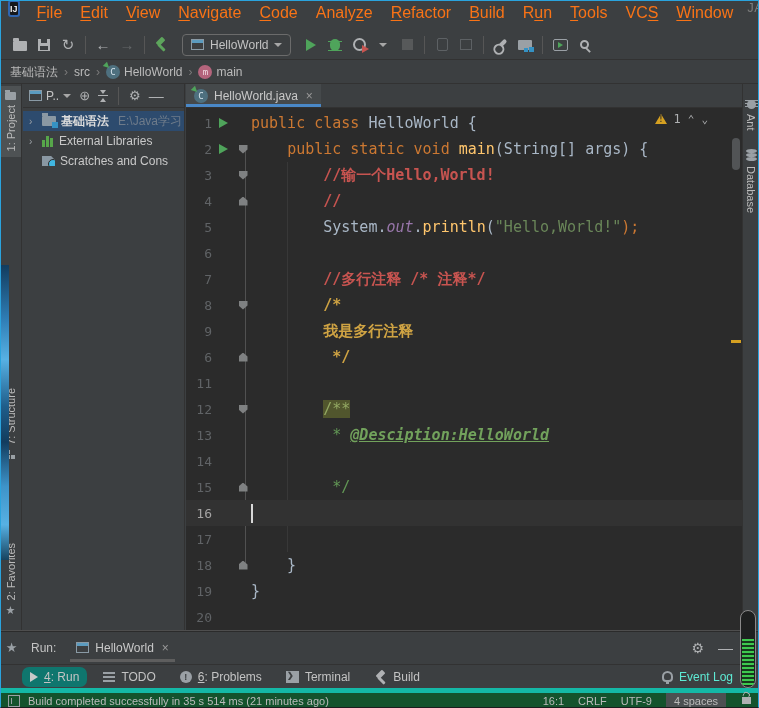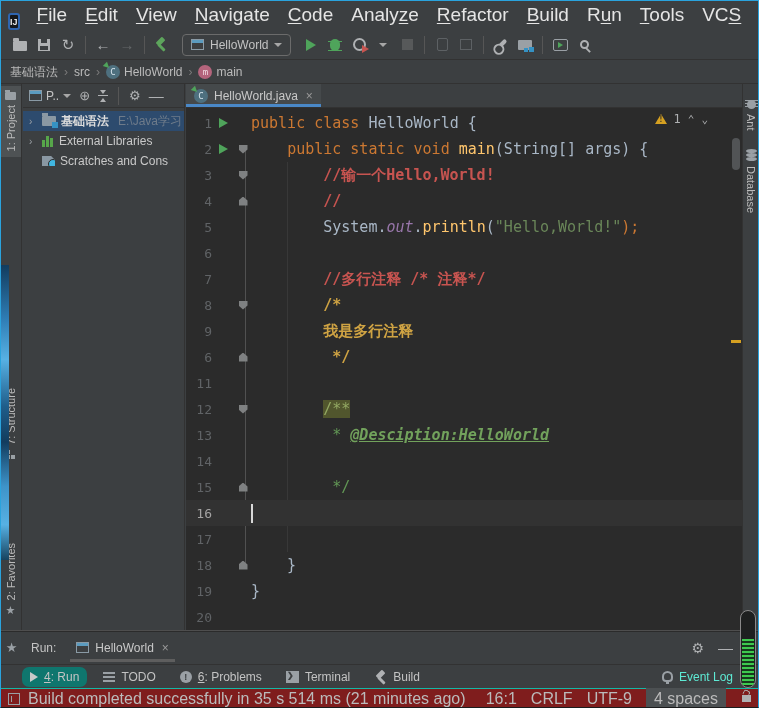--- a/index.html
+++ b/index.html
@@ -2,25 +2,25 @@
 <html><head>
 <meta charset="utf-8">
 <style>
   html,body{margin:0;padding:0;background:#1b1d1e;}
   *{box-sizing:border-box;}
   .window{position:relative;width:759px;height:708px;background:#3c3f41;
     font-family:"Liberation Sans",sans-serif;color:#bbbbbb;overflow:hidden;font-size:12px;}
   .winborder{position:absolute;inset:0;border:1px solid #2aa3dd;border-bottom-color:#1b1d1e;pointer-events:none;z-index:99;}
 
   
-  .titlebar{position:absolute;left:0;top:0;width:686px;height:30px;background:#3c3f41;display:flex;align-items:flex-end;}
+  .titlebar{position:absolute;left:0;top:0;width:686px;height:30px;background:#3c3f41;display:flex;align-items:flex-start;}
   .applogo{width:17px;height:17px;margin:0 9px 0 8px;border-radius:3px;background:#16181b;
     border:2px solid #2f65b0;color:#e8e8e8;font-size:9px;font-weight:bold;display:flex;align-items:center;justify-content:center;}
   .menus{display:flex;align-items:center;gap:2px;}
-  .menu-item{padding:4px 8px;color:#e5e5e5;font-size:19px;cursor:default;}
+  .menu-item{padding:4px 8px;color:#f97316;font-size:16px;cursor:default;}
   .menu-item u{text-decoration:underline;text-underline-offset:2px;}
   .wintitle{color:#7d7d7d;font-size:13px;margin-left:6px;letter-spacing:.5px;}
   .wincontrols{margin-left:auto;display:flex;align-items:center;height:100%;}
   .winbtn{width:40px;height:100%;display:flex;align-items:center;justify-content:center;color:#c3c3c3;font-size:13px;}
 
   
   .toolbar{position:absolute;left:0;top:30px;width:759px;height:30px;background:#3c3f41;
     border-bottom:1px solid #323232;display:flex;align-items:center;padding-left:8px;}
   .tbtn{width:24px;height:24px;display:flex;align-items:center;justify-content:center;position:relative;}
   .tsep{width:1px;height:18px;background:#565656;margin:0 5px;}
@@ -167,22 +167,22 @@
   .twb-right{margin-left:auto;display:flex;align-items:center;gap:6px;margin-right:26px;color:#5eead4;}
   .small-play{width:0;height:0;border-left:8px solid #c9c9c9;border-top:5px solid transparent;border-bottom:5px solid transparent;}
   .todo-ic{width:12px;height:10px;border-top:2px solid #9aa0a5;border-bottom:2px solid #9aa0a5;position:relative;}
   .todo-ic::after{content:"";position:absolute;left:0;right:0;top:2px;height:2px;background:#9aa0a5;}
   .problems-ic{width:12px;height:12px;border-radius:50%;background:#9aa0a5;color:#3c3f41;font-size:9px;font-weight:bold;display:flex;align-items:center;justify-content:center;}
   .term-ic{width:13px;height:12px;background:#9aa0a5;color:#3c3f41;font-size:8px;font-weight:bold;display:flex;align-items:flex-start;padding-left:1px;}
   .bell-ic{width:11px;height:11px;border:2px solid #9aa0a5;border-radius:50% 50% 4px 4px;position:relative;}
   .bell-ic::after{content:"";position:absolute;left:2px;bottom:-4px;width:3px;height:2px;background:#9aa0a5;}
 
   
-  .statusbar{position:absolute;left:0;top:688px;width:759px;height:20px;background:#7f1d1d;border-top:1px solid #14b8a6;
-    display:flex;align-items:center;font-size:16px;color:#bbb;padding:0 8px;}
+  .statusbar{position:absolute;left:0;top:688px;width:759px;height:20px;background:#14532d;border-top:5px solid #14b8a6;
+    display:flex;align-items:center;font-size:11px;color:#bbb;padding:0 8px;}
   .sb-icon{width:12px;height:12px;border:1px solid #9aa0a5;position:relative;margin-right:8px;}
   .sb-icon::after{content:"";position:absolute;left:2px;top:2px;bottom:2px;width:1px;background:#9aa0a5;}
   .sb-right{margin-left:auto;display:flex;align-items:center;gap:14px;}
   .sb-chip{background:#4c5052;padding:2px 8px;}
   .lock-ic{width:9px;height:7px;background:#afb1b3;position:relative;margin-left:2px;}
   .lock-ic::before{content:"";position:absolute;left:1px;top:-5px;width:5px;height:5px;border:1.5px solid #afb1b3;border-radius:3px 3px 0 0;border-bottom:none;transform:rotate(25deg);}
 
   
   .green-pill{position:absolute;right:3px;top:610px;width:16px;height:78px;border:1px solid #8a8a8a;border-radius:8px;
     background:#1e2020;overflow:hidden;z-index:98;}

